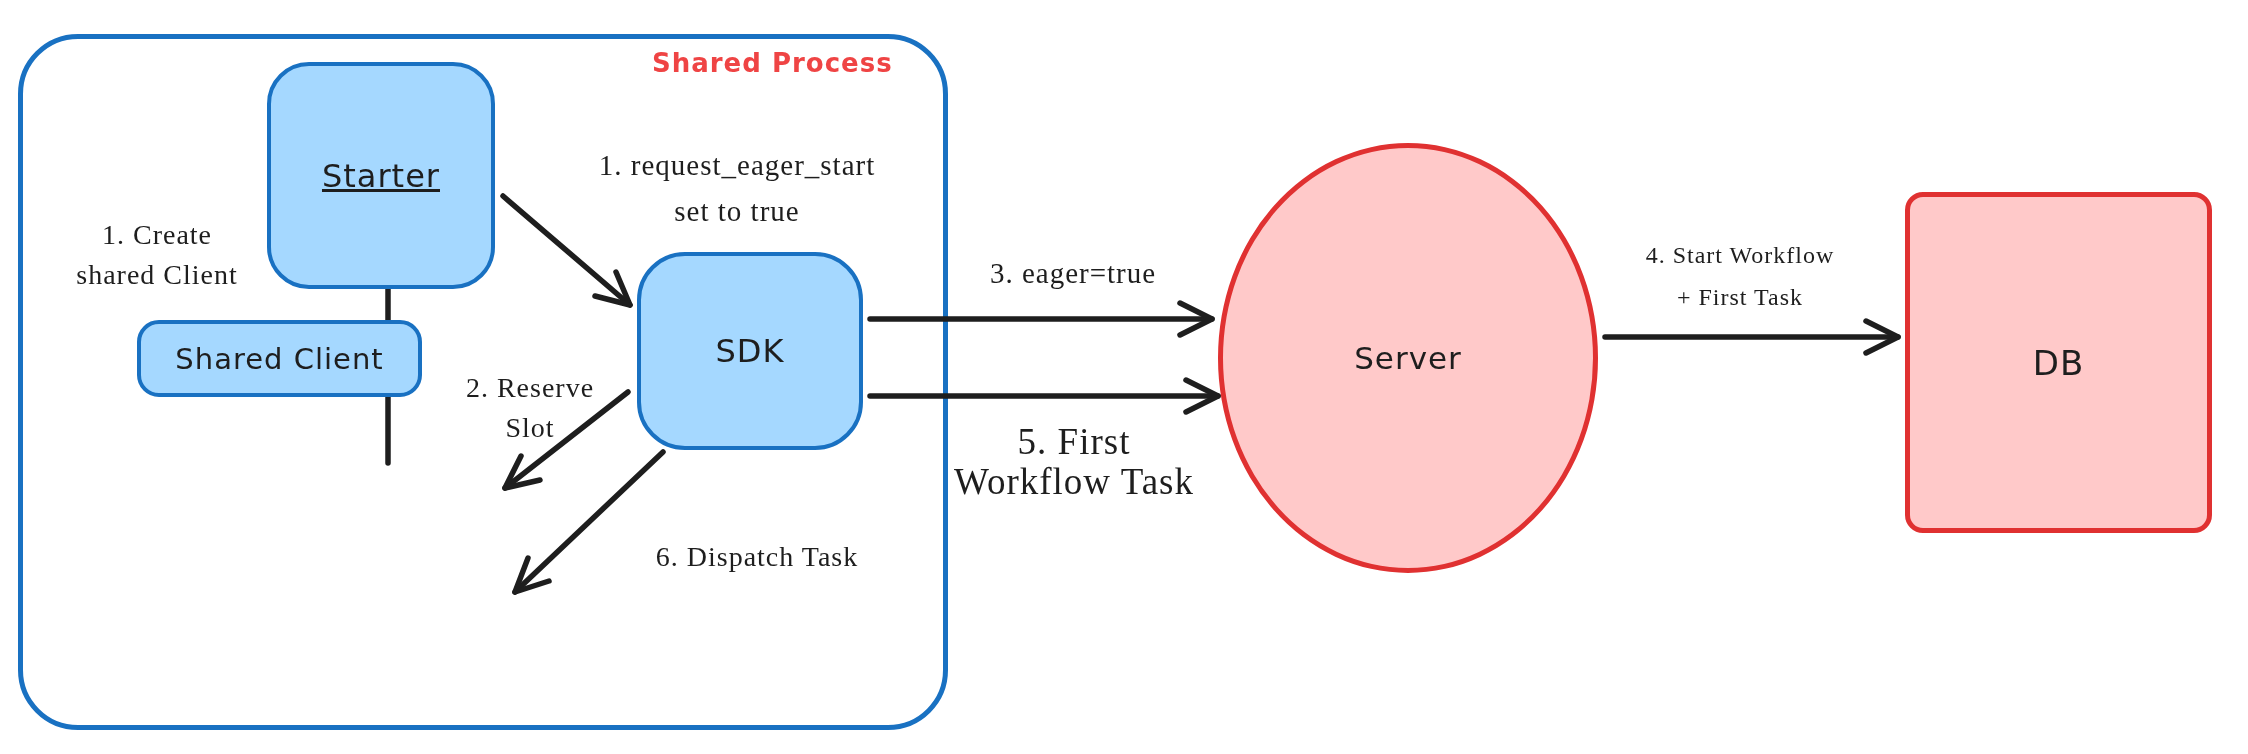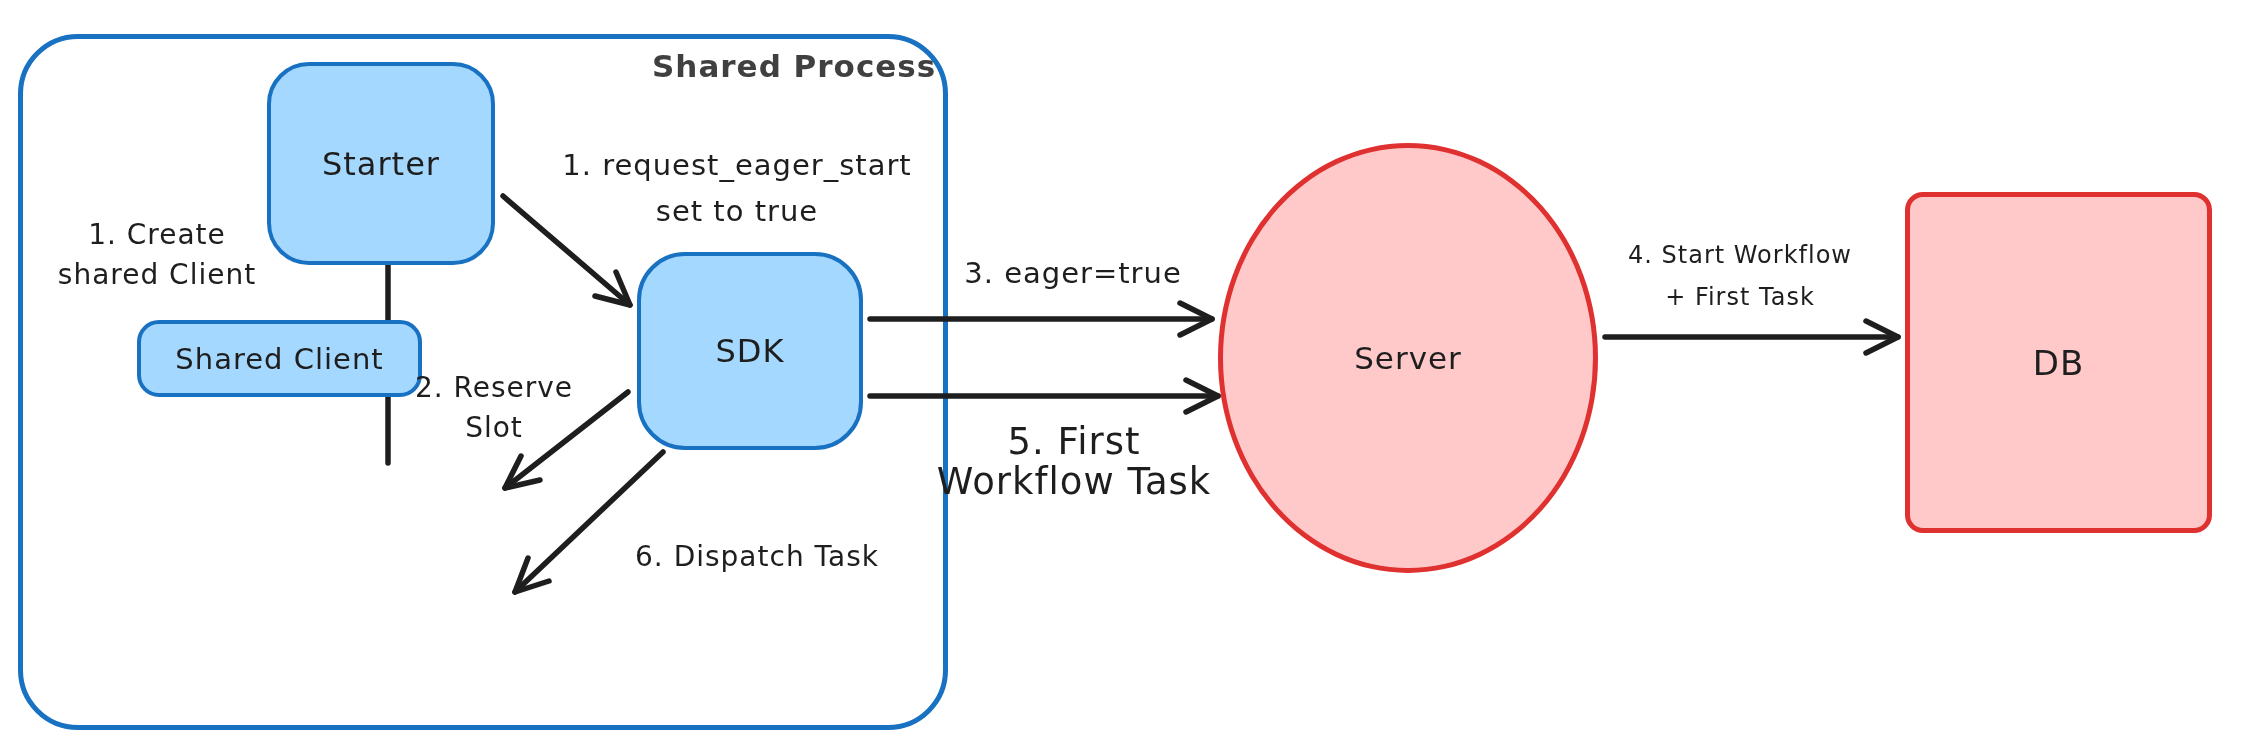--- a/index.html
+++ b/index.html
@@ -16,24 +16,24 @@
     position:absolute;
     left:18px;top:34px;width:920px;height:686px;
     border:5px solid #1971c2;
     border-radius:60px;
     background:transparent;
     z-index:1;
   }
   .shared-process-label{
     position:absolute;
     left:652px;top:48px;
-    font-size:31px;
+    font-size:26px;
     font-weight:600;
     letter-spacing:1px;
-    color:#404040;
+    color:#ef4444;
     z-index:4;
     white-space:nowrap;
   }
   
   svg.edges{
     position:absolute;left:0;top:0;width:2248px;height:754px;
     z-index:2;pointer-events:none;
   }
   svg.edges path, svg.edges line{
     stroke:#1e1e1e;stroke-width:5.5;fill:none;
@@ -44,41 +44,41 @@
     position:absolute;
     display:flex;align-items:center;justify-content:center;
     box-sizing:border-box;
     z-index:3;
     font-size:32px;
     letter-spacing:1px;
     white-space:nowrap;
   }
   .node.blue{background:#a5d8ff;border:4px solid #1971c2;}
   .node.red{background:#ffc9c9;border:5px solid #e03131;}
-  .node-starter{left:267px;top:62px;width:228px;height:203px;border-radius:42px;}
+  .node-starter{left:267px;top:62px;width:228px;height:227px;border-radius:42px;text-decoration:underline;}
   .node-shared-client{left:137px;top:320px;width:285px;height:77px;border-radius:22px;font-size:29px;}
   .node-worker{left:278px;top:463px;width:230px;height:207px;border-radius:46px;}
   .node-sdk{left:637px;top:252px;width:226px;height:198px;border-radius:48px;}
   .node-server{left:1218px;top:143px;width:380px;height:430px;border-radius:50%;border-width:6px;font-size:31px;}
   .node-db{left:1905px;top:192px;width:307px;height:341px;border-radius:18px;font-size:34px;}
   
   .anno{
     position:absolute;
     transform:translateX(-50%);
     text-align:center;
     font-size:29px;
     line-height:46px;
     letter-spacing:1px;
     z-index:4;
     white-space:nowrap;
   }
-  .anno span{display:block;}
+  .anno span{display:block;font-family:Liberation Serif, serif;}
   .anno-create{left:157px;top:215px;font-size:28px;line-height:40px;}
   .anno-request{left:737px;top:142px;}
-  .anno-reserve{left:494px;top:368px;font-size:28px;line-height:40px;}
+  .anno-reserve{left:530px;top:368px;font-size:28px;line-height:40px;}
   .anno-dispatch{left:757px;top:534px;font-size:28px;}
   .anno-eager{left:1073px;top:250px;}
   .anno-first{left:1074px;top:422px;line-height:40px;font-size:37px;}
   .anno-start-wf{left:1740px;top:234px;line-height:42px;font-size:24px;}
 </style>
 </head>
 <body>
 
 <div class="canvas">
 

